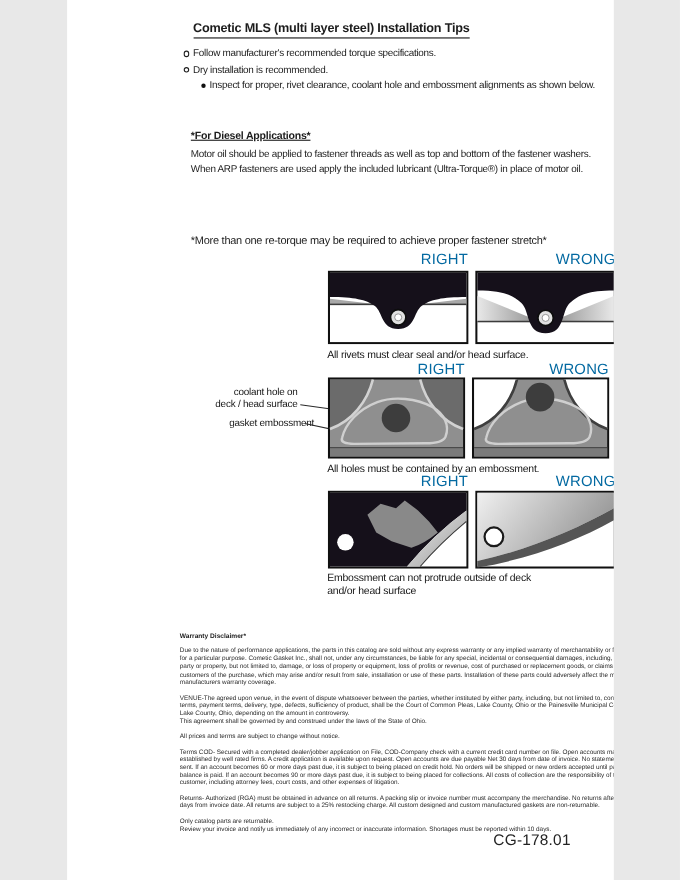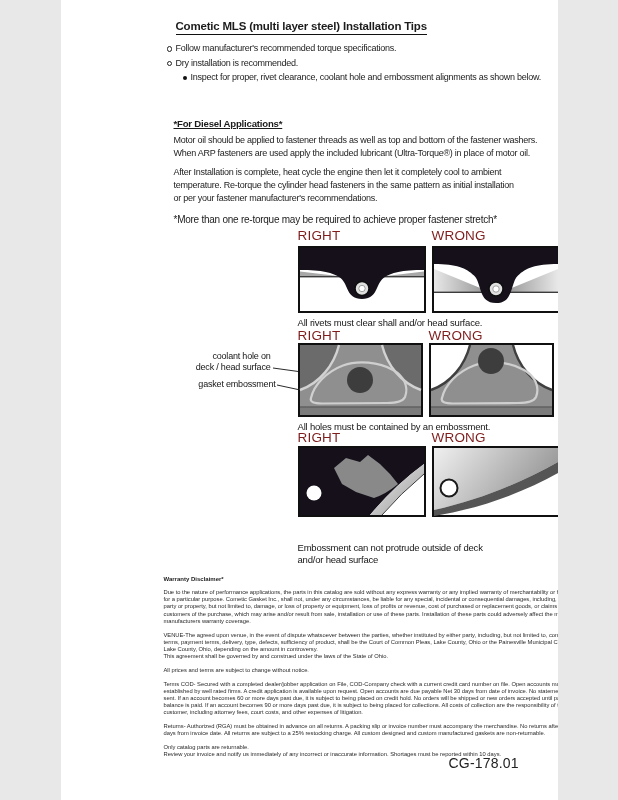--- a/index.html
+++ b/index.html
@@ -22,21 +22,21 @@
   .b-open,.b-fill{display:inline-block;position:absolute;top:5px;}
   .b-open{left:0;width:3.5px;height:3.5px;border:1px solid #222;border-radius:50%;}
   .b-fill{left:16px;width:4px;height:4px;background:#111;border-radius:50%;top:5.5px;}
   
   .diesel-heading{left:113px;top:118px;font-size:9.6px;font-weight:bold;letter-spacing:-0.2px;text-decoration:underline;}
   .para{font-size:9px;letter-spacing:-0.25px;line-height:13px;white-space:pre-line;width:420px;}
   .para1{left:113px;top:134px;}
   .para2{left:113px;top:166px;}
   .note{left:113px;top:214px;font-size:10px;letter-spacing:-0.25px;}
   
-  .dlabel{font-size:13.5px;letter-spacing:0.2px;text-align:left;color:#7f1d1d;}
+  .dlabel{font-size:13.5px;letter-spacing:0.2px;text-align:right;color:#0369a1;}
   .caption{font-size:9.5px;letter-spacing:-0.2px;line-height:11.5px;white-space:pre-line;color:#161616;}
   .panel{display:block;}
   .diag1{left:237px;top:228px;width:262px;height:102px;}
   .diag2{left:115px;top:328px;width:384px;height:112px;}
   .diag3{left:237px;top:430px;width:262px;height:118px;}
   .ann{font-size:9px;letter-spacing:-0.2px;line-height:11px;white-space:pre-line;text-align:right;color:#161616;}
   
   .disclaimer{left:103px;top:576px;width:418px;}
   .disc-h{font-size:6px;font-weight:bold;letter-spacing:0;margin:0 0 7px 0;}
   .disc-p{font-size:5.8px;letter-spacing:-0.02px;line-height:7.2px;margin:0 0 6.5px 0;white-space:pre-line;color:#2a2a2a;}
@@ -51,23 +51,20 @@
 
   <div class="abs tips">
     <div class="tip-row lvl1"><span class="b-open"></span><span>Follow manufacturer's recommended torque specifications.</span></div>
     <div class="tip-row lvl1"><span class="b-open"></span><span>Dry installation is recommended.</span></div>
     <div class="tip-row lvl2"><span class="b-fill"></span><span>Inspect for proper, rivet clearance, coolant hole and embossment alignments as shown below.</span></div>
   </div>
 
   <div class="abs diesel-heading">*For Diesel Applications*</div>
   <div class="abs para para1">Motor oil should be applied to fastener threads as well as top and bottom of the fastener washers.
 When ARP fasteners are used apply the included lubricant (Ultra-Torque®) in place of motor oil.</div>
-  <div class="abs para para2">After Installation is complete, heat cycle the engine then let it completely cool to ambient
-temperature. Re-torque the cylinder head fasteners in the same pattern as initial installation
-or per your fastener manufacturer's recommendations.</div>
   <div class="abs note">*More than one re-torque may be required to achieve proper fastener stretch*</div>
 
   <div class="abs diag1">
     <div class="abs dlabel" style="left:0;top:0;width:128px;">RIGHT</div>
     <div class="abs dlabel" style="left:134px;top:0;width:128px;">WRONG</div>
     <svg class="abs panel" style="left:0;top:18px;" width="128" height="67" viewBox="0 0 128 67">
       <rect x="1" y="1" width="126" height="65" fill="#ffffff" stroke="#101010" stroke-width="2"></rect>
       <polygon points="2,25.5 44,30.5 2,30.5" fill="#a8a8a8"></polygon>
       <polygon points="126,25.5 84,30.5 126,30.5" fill="#a8a8a8"></polygon>
       <rect x="2" y="30" width="124" height="1.4" fill="#3c3c3c"></rect>
@@ -87,29 +84,29 @@
           </linearGradient>
       </defs>
       <rect x="1" y="1" width="126" height="65" fill="#ffffff" stroke="#101010" stroke-width="2"></rect>
       <polygon points="2,23 58,46 2,46" fill="url(#g1)"></polygon>
       <polygon points="126,23 70,46 126,46" fill="url(#g2)"></polygon>
       <rect x="2" y="45.6" width="124" height="1.4" fill="#3c3c3c"></rect>
       <path d="M2,2 H126 V18 C103,18 94,22 86,29.5 C78,37 82,57 64,57 C46,57 50,37 42,29.5 C34,22 25,18 2,18 Z" fill="#15101a"></path>
       <circle cx="64" cy="43" r="7" fill="#e0e0e0" stroke="#0d0d0d" stroke-width="1.5"></circle>
       <circle cx="64" cy="43" r="3.2" fill="#ffffff" stroke="#8a8a8a" stroke-width="0.8"></circle>
     </svg>
-    <div class="abs caption" style="left:0;top:89px;width:262px;">All rivets must clear shall and/or head surface.</div>
+    <div class="abs caption" style="left:0;top:89px;width:262px;">All rivets must clear seal and/or head surface.</div>
   </div>
 
   <div class="abs diag2">
     <div class="abs dlabel" style="left:122px;top:0;width:125px;">RIGHT</div>
     <div class="abs dlabel" style="left:253px;top:0;width:125px;">WRONG</div>
     <div class="abs ann" style="left:0;top:23px;width:95px;">coolant hole on
 deck / head surface</div>
-    <div class="abs ann" style="left:2px;top:51px;width:98px;">gasket embossment</div>
+    <div class="abs ann" style="left:12px;top:51px;width:98px;">gasket embossment</div>
     <svg class="abs" style="left:0;top:0;pointer-events:none;" width="384" height="112" viewBox="0 0 384 112">
       <line x1="97" y1="40" x2="184" y2="52" stroke="#2a2a2a" stroke-width="1"></line>
       <line x1="101" y1="57" x2="143" y2="66" stroke="#2a2a2a" stroke-width="1"></line>
     </svg>
     <svg class="abs panel" style="left:122px;top:15px;" width="125" height="74" viewBox="0 0 125 74">
       <rect x="1" y="1" width="123" height="72" fill="#8f8f8f" stroke="#101010" stroke-width="2"></rect>
       <path d="M2,47 C22,40 36,22 41,2 L2,2 Z" fill="#6b6b6b"></path>
       <path d="M2,47 C22,40 36,22 41,2" fill="none" stroke="#d2d2d2" stroke-width="2.4"></path>
       <path d="M123,47 C103,40 89,22 84,2 L123,2 Z" fill="#6b6b6b"></path>
       <path d="M123,47 C103,40 89,22 84,2" fill="none" stroke="#d2d2d2" stroke-width="2.4"></path>
@@ -154,21 +151,21 @@
         <linearGradient id="g4" x1="0" y1="0" x2="1" y2="0.4">
             <stop offset="0" stop-color="#f0f0f0"></stop>
             <stop offset="1" stop-color="#969696"></stop>
           </linearGradient>
       </defs>
       <rect x="1" y="1" width="126" height="69" fill="#ffffff" stroke="#101010" stroke-width="2"></rect>
       <path d="M2,2 L126,2 L126,16 C90,36 48,54 2,64 Z" fill="url(#g4)"></path>
       <path d="M2,64 C48,54 90,36 126,16 L126,27 C92,46 50,62 2,70 Z" fill="#555555"></path>
       <circle cx="17" cy="42" r="8.5" fill="#ffffff" stroke="#1a1a1a" stroke-width="2"></circle>
     </svg>
-    <div class="abs caption" style="left:0;top:90px;width:262px;margin-top:22px;">Embossment can not protrude outside of deck
+    <div class="abs caption" style="left:0;top:90px;width:262px;">Embossment can not protrude outside of deck
 and/or head surface</div>
   </div>
 
   <div class="abs disclaimer">
     <div class="disc-h">Warranty Disclaimer*</div>
     <p class="disc-p">Due to the nature of performance applications, the parts in this catalog are sold without any express warranty or any implied warranty of merchantability or fitness for a particular purpose.  Cometic Gasket Inc., shall not, under any circumstances, be liable for any special, incidental or consequential damages, including, person, party or property, but not limited to, damage, or loss of property or equipment, loss of profits or revenue, cost of purchased or replacement goods, or claims of customers of the purchase, which may arise and/or result from sale, installation or use of these parts.  Installation of these parts could adversely affect the motor manufacturers warranty coverage.</p>
     <p class="disc-p">VENUE-The agreed upon venue, in the event of dispute whatsoever between the parties, whether instituted by either party, including, but not limited to, contract terms, payment terms, delivery, type, defects, sufficiency of product, shall be the Court of Common Pleas, Lake County, Ohio or the Painesville Municipal Court, Lake County, Ohio, depending on the amount in controversy.
 This agreement shall be governed by and construed under the laws of the State of Ohio.</p>
     <p class="disc-p">All prices and terms are subject to change without notice.</p>
     <p class="disc-p">Terms COD- Secured with a completed dealer/jobber application on File, COD-Company check with a current credit card number on file.  Open accounts may be established by well rated firms.  A credit application is available upon request.  Open accounts are due payable Net 30 days from date of invoice.  No statement will be sent.  If an account becomes 60 or more days past due, it is subject to being placed on credit hold.  No orders will be shipped or new orders accepted until past due balance is paid.  If an account becomes 90 or more days past due, it is subject to being placed for collections.  All costs of collection are the responsibility of the customer, including attorney fees, court costs, and other expenses of litigation.</p>

